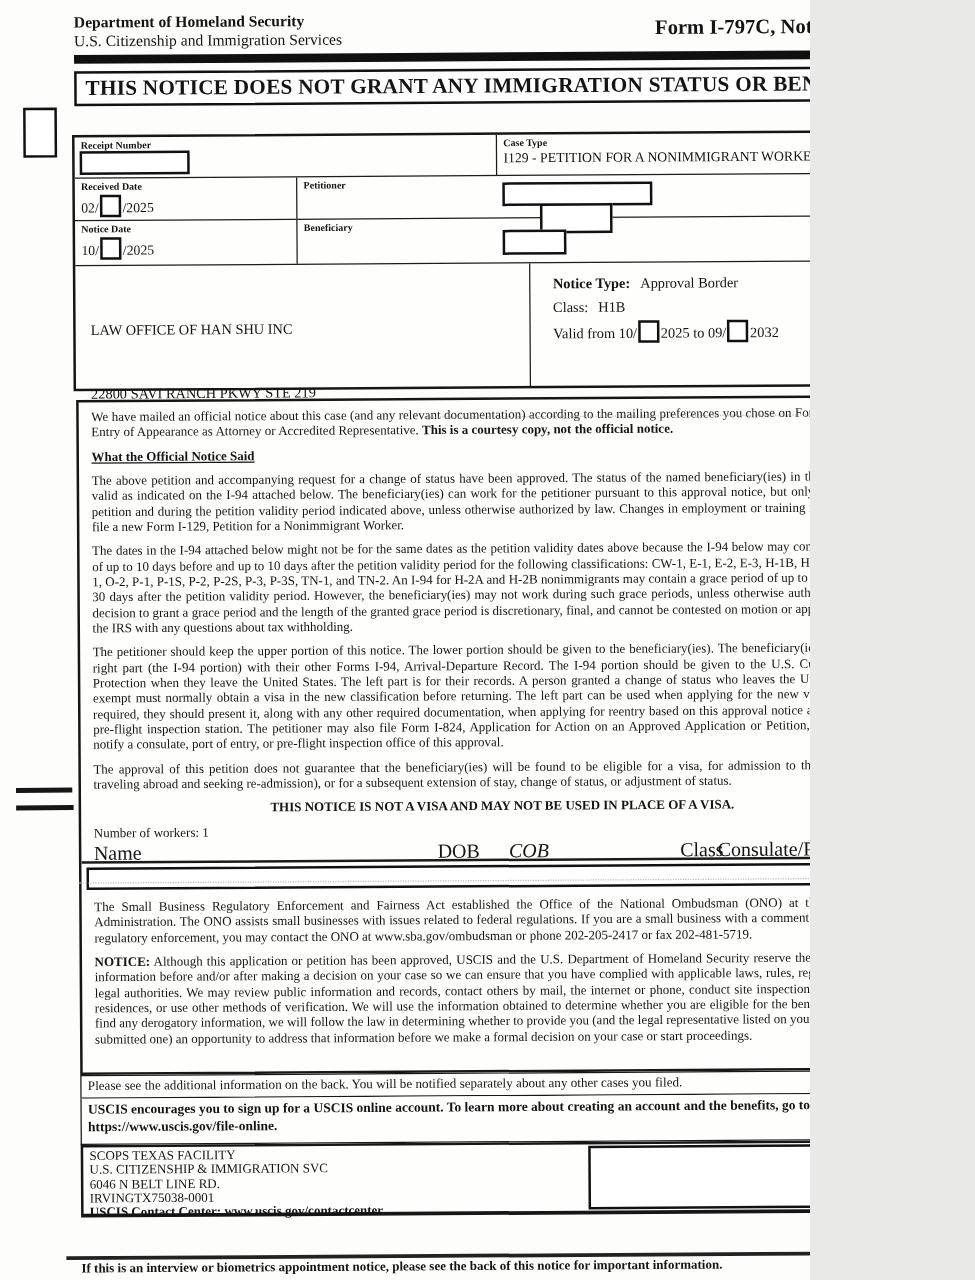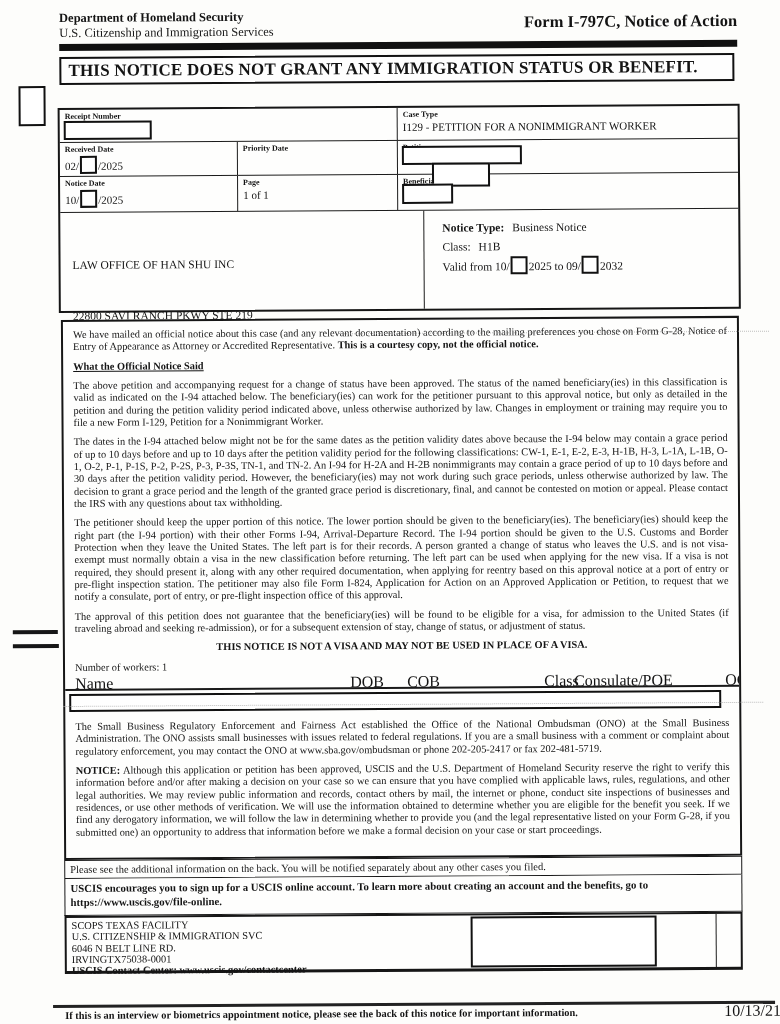--- a/index.html
+++ b/index.html
@@ -1,16 +1,16 @@
 <!DOCTYPE html>
 <html><head>
 <meta charset="utf-8">
 <style>
   html,body{margin:0;padding:0;background:#e9e9e7;}
-  .page{position:relative;width:780px;height:1024px;background:#fdfdfb;overflow:hidden;
+  .page{position:relative;width:648px;height:1024px;background:#fdfdfb;overflow:hidden;
         font-family:"Liberation Serif","DejaVu Serif",serif;color:#141414;}
   .tilt{position:absolute;left:0;top:0;width:780px;height:1024px;
         transform:rotate(-0.35deg);transform-origin:390px 500px;}
 
   
   .hdr-left{position:absolute;left:62px;top:9px;line-height:15px;}
   .hdr-dept{font-weight:bold;font-size:12.5px;}
   .hdr-agency{font-size:12.5px;}
   .hdr-title{position:absolute;right:40px;top:13px;font-weight:bold;font-size:16.5px;}
   .black-bar{position:absolute;left:62px;top:42px;width:678px;height:7px;background:#101010;}
@@ -52,21 +52,21 @@
   .body-frame{position:absolute;left:62px;top:318px;width:678px;height:540px;box-sizing:border-box;
               border:2px solid #161616;padding:7px 10px 0;font-size:10.4px;line-height:1.185;
               text-align:justify;overflow:hidden;background:#fefefd;}
   .body-frame p{margin:0 0 7px;}
   .bf-heading{font-weight:bold;text-decoration:underline;margin:1px 0 7px;}
   .courtesy{font-weight:bold;}
   .visa-line{text-align:center;font-weight:bold;margin:0 0 7px;}
   .workers-count{margin:0;}
   .wh-row{position:relative;height:15px;margin:0 -10px;border-bottom:2px solid #1a1a1a;}
   .wh-row span{position:absolute;top:1px;font-size:16px;}
-  .wh-name{left:10px;} .wh-dob{left:285px;} .wh-cob{left:342px;}
+  .wh-name{left:10px;} .wh-dob{left:285px;} .wh-cob{left:342px;font-style:italic;}
   .wh-class{left:479px;} .wh-poe{left:509px;} .wh-occ{left:636px;padding-left:24px;}
   .worker-box{margin:3px 0 9px -6px;width:648px;height:14px;border:2px solid #111;background:#fff;}
   .notice-word{font-weight:bold;}
 
   
   .streak{position:absolute;border-top:1px dotted #9a9a9a;opacity:.65;}
   .streak-a{left:340px;top:333px;width:430px;}
   .streak-b{left:62px;top:704px;width:700px;}
   .dash{position:absolute;background:#161616;}
   .dash-a{left:12px;top:628px;width:45px;height:3.5px;}
@@ -116,48 +116,41 @@
       <div class="tcell flexfill">
         <div class="tlabel">Case Type</div>
         <div class="tvalue">I129 - PETITION FOR A NONIMMIGRANT WORKER</div>
       </div>
     </div>
     <div class="trow r2">
       <div class="tcell w178">
         <div class="tlabel">Received Date</div>
         <div class="tvalue"><span>02/</span><span class="day-box"></span><span>/2025</span></div>
       </div>
-      <div class="tcell w160">
-        <div class="tlabel">Priority Date</div>
-      </div>
       <div class="tcell flexfill">
         <div class="tlabel">Petitioner</div>
       </div>
     </div>
     <div class="trow r3">
       <div class="tcell w178">
         <div class="tlabel">Notice Date</div>
         <div class="tvalue"><span>10/</span><span class="day-box"></span><span>/2025</span></div>
-      </div>
-      <div class="tcell w160">
-        <div class="tlabel">Page</div>
-        <div class="tvalue">1 of 1</div>
       </div>
       <div class="tcell flexfill">
         <div class="tlabel">Beneficiary</div>
       </div>
     </div>
     <div class="trow r4">
       <div class="tcell w364 recipient">
         <div class="ol">LAW OFFICE OF HAN SHU INC</div>
         <div class="ol">22800 SAVI RANCH PKWY STE 219</div>
         <div class="ol">YORBA LINDA  CA  92887</div>
       </div>
       <div class="tcell flexfill notice-info">
-        <div><b>Notice Type:</b><span class="lbl-gap"></span><span>Business Notice</span></div>
+        <div><b>Notice Type:</b><span class="lbl-gap"></span><span>Approval Border</span></div>
         <div><span>Class:</span><span class="lbl-gap"></span><span>H1B</span></div>
         <div><span>Valid from  10/</span><span class="day-box"></span><span>2025 to 09/</span><span class="day-box"></span><span>2032</span></div>
       </div>
     </div>
   </div>
 
   <div class="redact receipt-box"></div>
   <div class="redact petitioner-box"></div>
   <div class="redact beneficiary-box-a"></div>
   <div class="redact beneficiary-box-b"></div>

